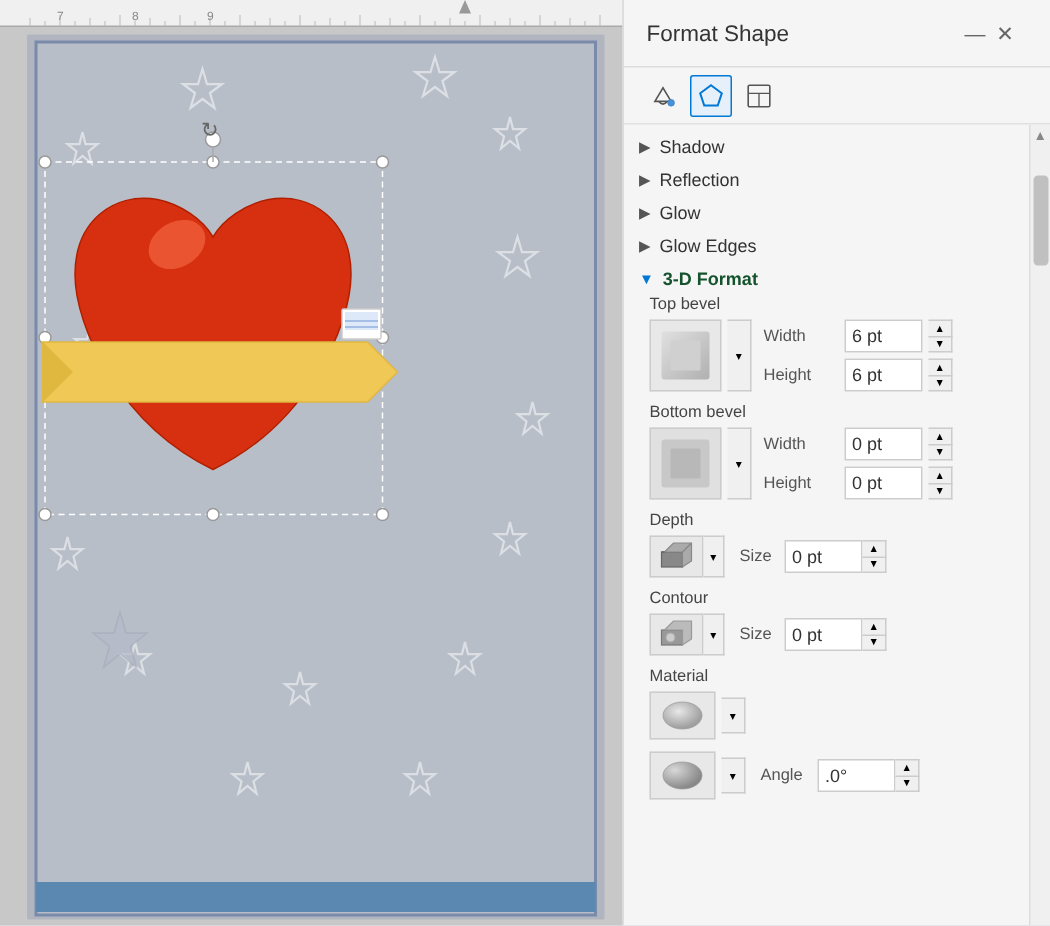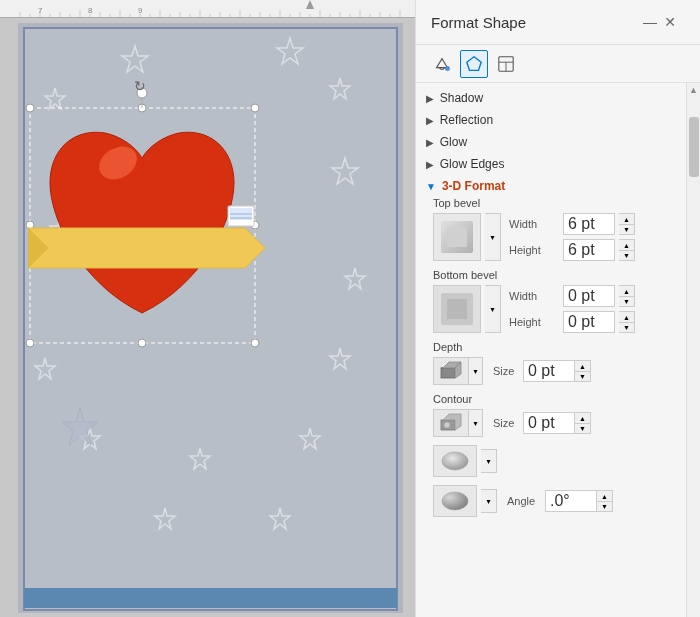--- a/index.html
+++ b/index.html
@@ -158,21 +158,21 @@
       justify-content: center;
       cursor: pointer;
       font-size: 8px;
     }
 
     .number-input {
       width: 55px;
       height: 22px;
       border: 1px solid #ccc;
       padding: 0 4px;
-      font-size: 16px;
+      font-size: 12px;
       background: white;
       color: #333;
     }
 
     .spin-btn-group {
       display: flex;
       flex-direction: column;
     }
 
     .spin-btn {
@@ -459,21 +459,21 @@
         <span>Glow</span>
       </div>
 
       <div class="section-header">
         <span class="arrow">▶</span>
         <span>Glow Edges</span>
       </div>
 
       <div class="section-header expanded">
         <span class="arrow" style="color:#0078d4;">▼</span>
-        <span style="color:#c2410c;font-weight:600;">3-D Format</span>
+        <span style="color:#14532d;font-weight:600;">3-D Format</span>
       </div>
 
       <div style="padding-left:17px; padding-right:10px;">
 
         <div class="sub-label">Top bevel</div>
         <div class="bevel-section">
           <div class="bevel-dropdown">
             <div class="bevel-preview">
               <svg width="36" height="36">
                 <defs>
@@ -573,20 +573,21 @@
             <div class="icon-sm-arrow">▾</div>
           </div>
           <span style="margin-left:10px;font-size:11px;color:#555;width:30px;">Size</span>
           <input class="number-input" type="text" style="width: 52px;" value="0 pt">
           <div class="spin-btn-group">
             <div class="spin-btn">▲</div>
             <div class="spin-btn">▼</div>
           </div>
         </div>
 
+        <div class="sub-label">Material</div>
         <div style="display:flex;align-items:center;margin-bottom:8px;">
           <div class="icon-sm-dropdown">
             <div class="bevel-preview" style="width:44px;height:32px;">
               <svg width="32" height="24" viewBox="0 0 32 24">
                 <defs>
                   <radialGradient id="matgrad" cx="40%" cy="35%" r="60%">
                     <stop offset="0%" style="stop-color:#e8e8e8"></stop>
                     <stop offset="100%" style="stop-color:#a0a0a0"></stop>
                   </radialGradient>
                 </defs>

